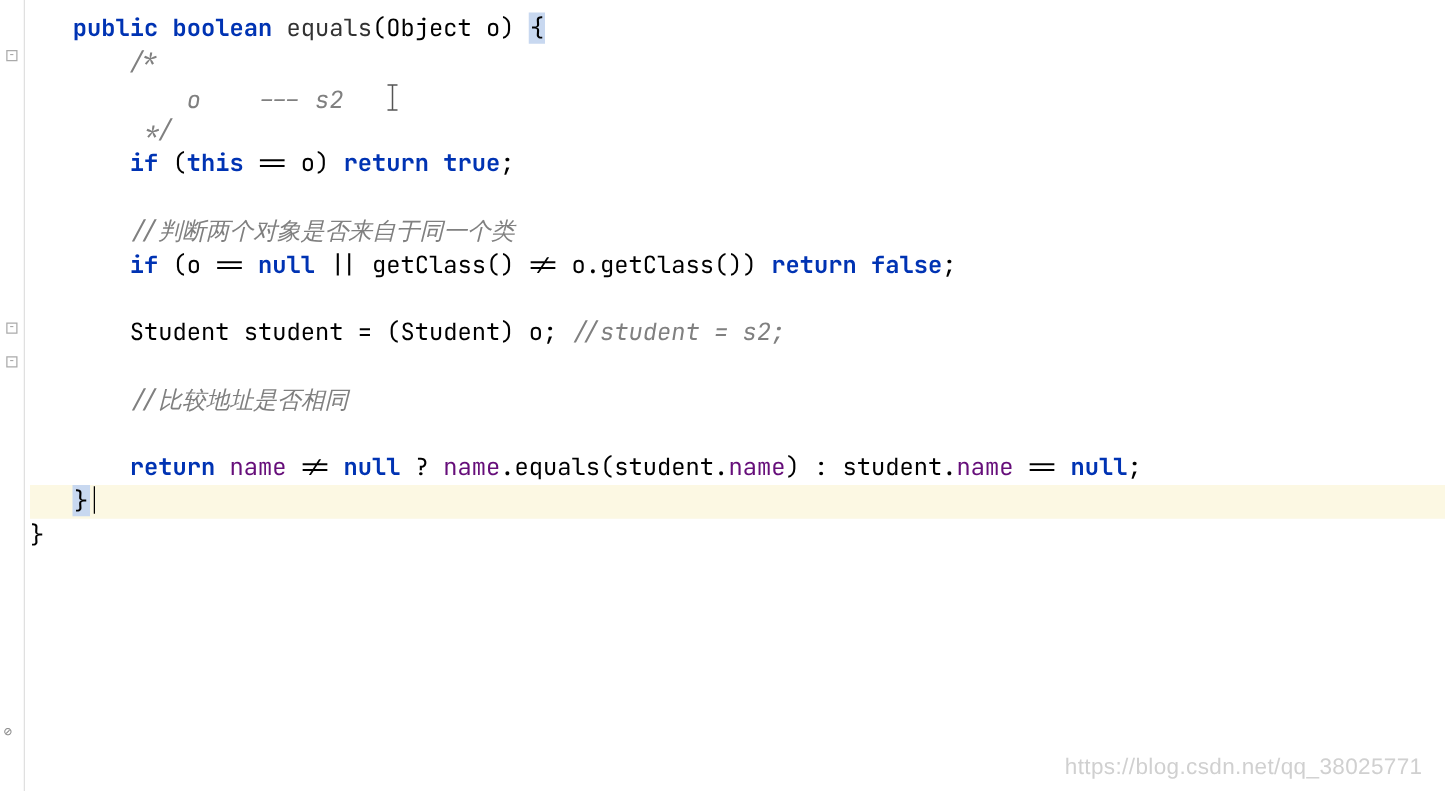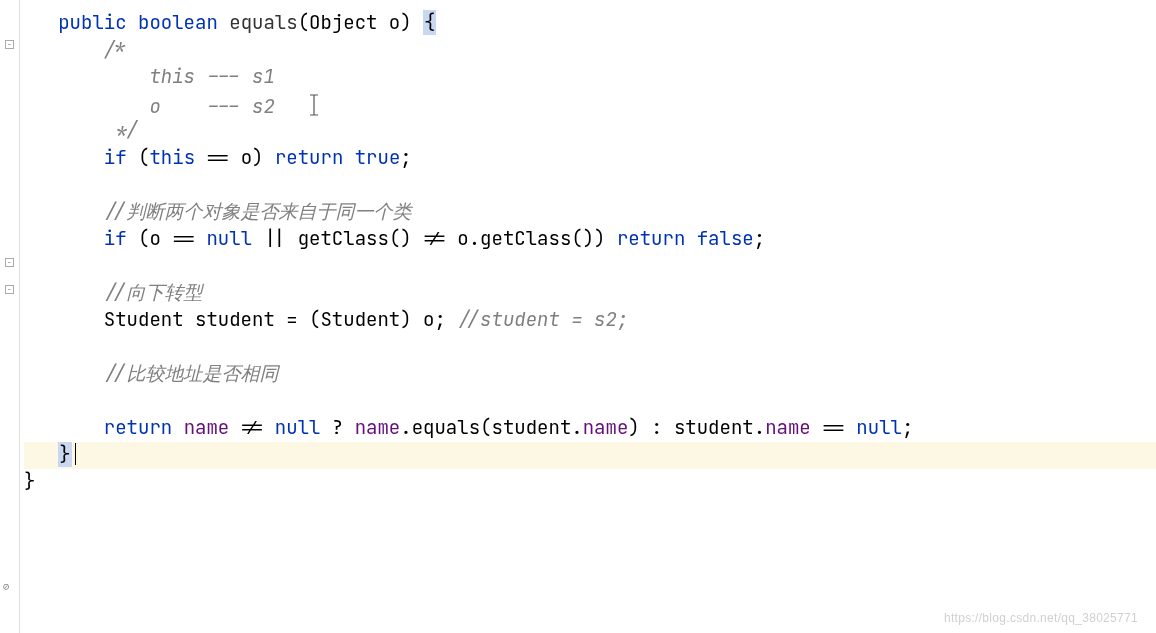--- a/index.html
+++ b/index.html
@@ -56,21 +56,21 @@
       height: 27px;
     }
     .highlighted-line {
       background: #fcf8e3;
     }
     .annotation {
       color: #9e880d;
     }
     .keyword {
       color: #0033b3;
-      font-weight: normal;
+      font-weight: bold;
     }
     .comment {
       color: #808080;
       font-style: italic;
     }
     .method-name {
       color: #333333;
     }
     .identifier {
       color: #000000;
@@ -99,49 +99,47 @@
     .text-cursor-icon {
       display: inline-block;
       position: relative;
       top: 3px;
     }
     .watermark {
       position: absolute;
       bottom: 6px;
       right: 18px;
       color: #d0d0d0;
-      font-size: 12px;
+      font-size: 18px;
       font-family: Arial, sans-serif;
       letter-spacing: 0.3px;
     }
   </style>
 </head>
 <body>
 
 <div class="editor-container">
   <div class="gutter">
     <div class="gutter-collapse" style="top:40px;">−</div>
     <div class="gutter-collapse" style="top:258px;">−</div>
     <div class="gutter-collapse" style="top:285px;">−</div>
     <div class="gutter-mark" style="top:579px;">⊘</div>
   </div>
   <div class="code-area">
     <div class="code-line"><span>   </span><span class="keyword">public</span> <span class="keyword">boolean</span> <span class="method-name">equals</span><span class="paren">(</span><span class="identifier">Object</span> <span class="identifier">o</span><span class="paren">)</span> <span class="highlight-brace">{</span></div>
     <div class="code-line"><span class="comment">       /*</span></div>
-    <div class="code-line"><span class="comment">           this --- s1</span></div>
     <div class="code-line"><span class="comment">           o    --- s2   </span><span class="text-cursor-icon"><svg width="10" height="22" viewBox="0 0 10 22">
             <path d="M1 1 L5 1 L9 1 M5 1 L5 21 M1 21 L5 21 L9 21" stroke="#555" stroke-width="1.2" fill="none"></path>
           </svg></span></div>
     <div class="code-line"><span class="comment">        */</span></div>
     <div class="code-line"><span>       </span><span class="keyword">if</span><span> (</span><span class="keyword">this</span><span> == </span><span>o</span><span>) </span><span class="keyword">return</span><span> </span><span class="keyword">true</span><span>;</span></div>
     <div class="code-line"><span></span></div>
     <div class="code-line"><span class="comment">       //判断两个对象是否来自于同一个类</span></div>
     <div class="code-line"><span>       </span><span class="keyword">if</span><span> (</span><span>o</span><span> == </span><span class="keyword">null</span><span> || </span><span>getClass</span><span>() != </span><span>o</span><span>.</span><span>getClass</span><span>()) </span><span class="keyword">return</span><span> </span><span class="keyword">false</span><span>;</span></div>
     <div class="code-line"><span></span></div>
-    <div class="code-line"><span class="comment">       //向下转型</span></div>
     <div class="code-line"><span>       </span><span>Student </span><span>student</span><span> = (</span><span>Student</span><span>) </span><span>o</span><span>; </span><span class="comment">//student = s2;</span></div>
     <div class="code-line"><span></span></div>
     <div class="code-line"><span class="comment">       //比较地址是否相同</span></div>
     <div class="code-line"><span></span></div>
     <div class="code-line"><span>       </span><span class="keyword">return</span><span> </span><span class="field">name</span><span> != </span><span class="keyword">null</span><span> ? </span><span class="field">name</span><span>.</span><span>equals</span><span>(</span><span>student</span><span>.</span><span class="field">name</span><span>) : </span><span>student</span><span>.</span><span class="field">name</span><span> == </span><span class="keyword">null</span><span>;</span></div>
     <div class="code-line highlighted-line"><span>   </span><span class="highlight-brace">}</span><span class="cursor-caret"></span></div>
     <div class="code-line"><span>}</span></div>
     <div class="watermark">https://blog.csdn.net/qq_38025771</div>
   </div>
 </div>

